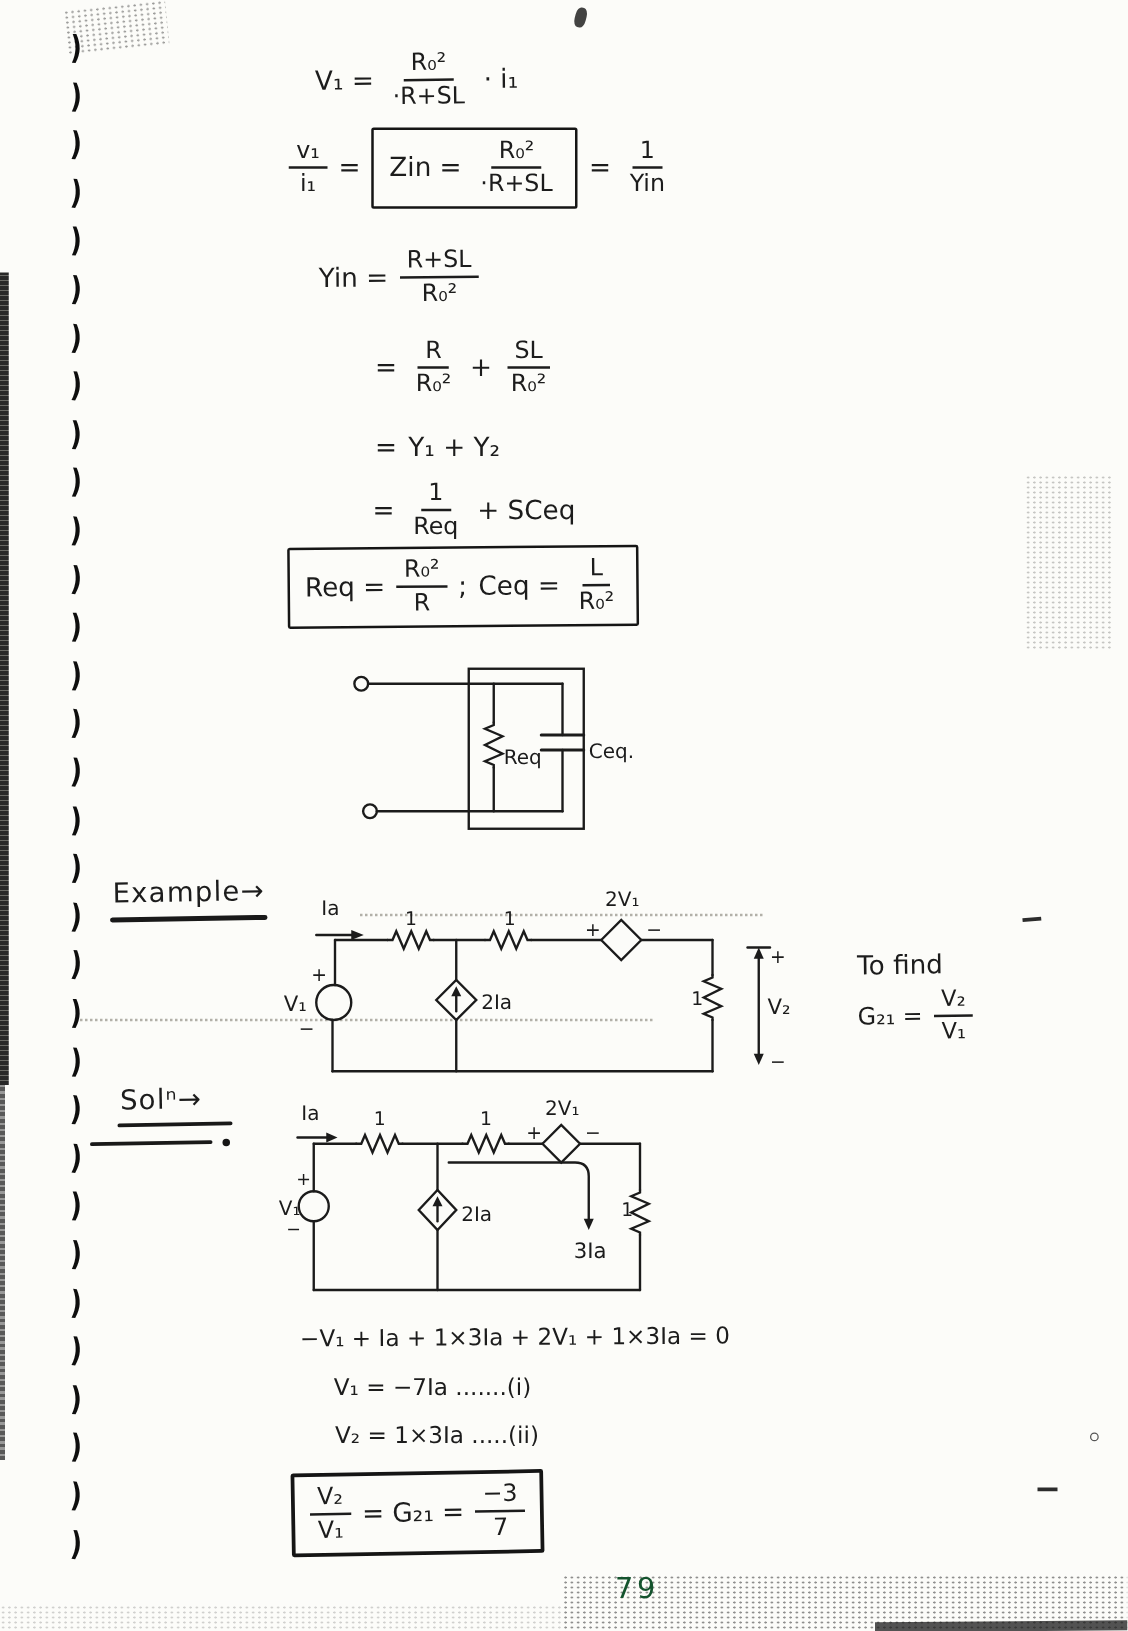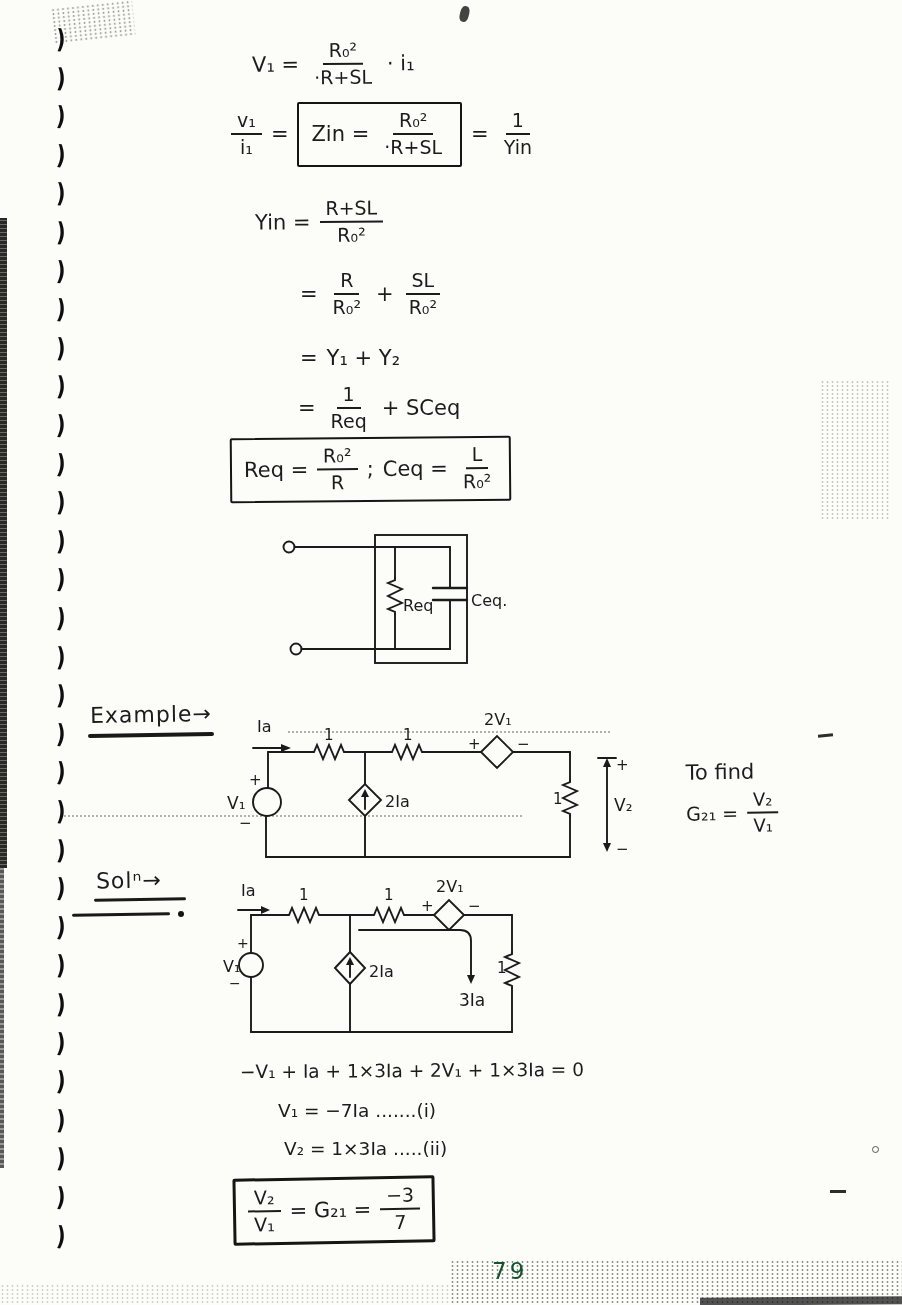--- a/index.html
+++ b/index.html
@@ -269,22 +269,22 @@
   <text x="246" y="31" font-size="15">−</text>
   <text x="1" y="92" font-size="16">V₁</text>
   <text x="15" y="68" font-size="14">+</text>
   <text x="7" y="108" font-size="14">−</text>
   <text x="147" y="97" font-size="16">2Ia</text>
   <text x="275" y="93" font-size="15">1</text>
   <text x="237" y="126" font-size="17">3Ia</text>
 </svg>
 
 <div class="hw" style="left:240px;top:1060px;font-size:18.5px;transform:rotate(-.4deg);white-space:nowrap;">−V₁ + Ia + 1×3Ia + 2V₁ + 1×3Ia = 0</div>
-<div class="hw" style="left:278px;top:1100px;font-size:18.5px;white-space:nowrap;">V₁ = −7Ia .......(i)</div>
-<div class="hw" style="left:284px;top:1138px;font-size:18.5px;white-space:nowrap;">V₂ = 1×3Ia .....(ii)</div>
+<div class="hw" style="left:267px;top:1100px;font-size:18.5px;white-space:nowrap;">V₁ = −7Ia .......(i)</div>
+<div class="hw" style="left:268px;top:1138px;font-size:18.5px;white-space:nowrap;">V₂ = 1×3Ia .....(ii)</div>
 
 <div class="hw eqrow inkbox" style="left:233px;top:1177px;border-width:3px;transform:rotate(-1deg);">
   <span class="frac">
     <span class="num">V₂</span>
     <span class="den">V₁</span>
   </span>
   <span>= G₂₁ =</span>
   <span class="frac">
     <span class="num">−3</span>
     <span class="den">7</span>

